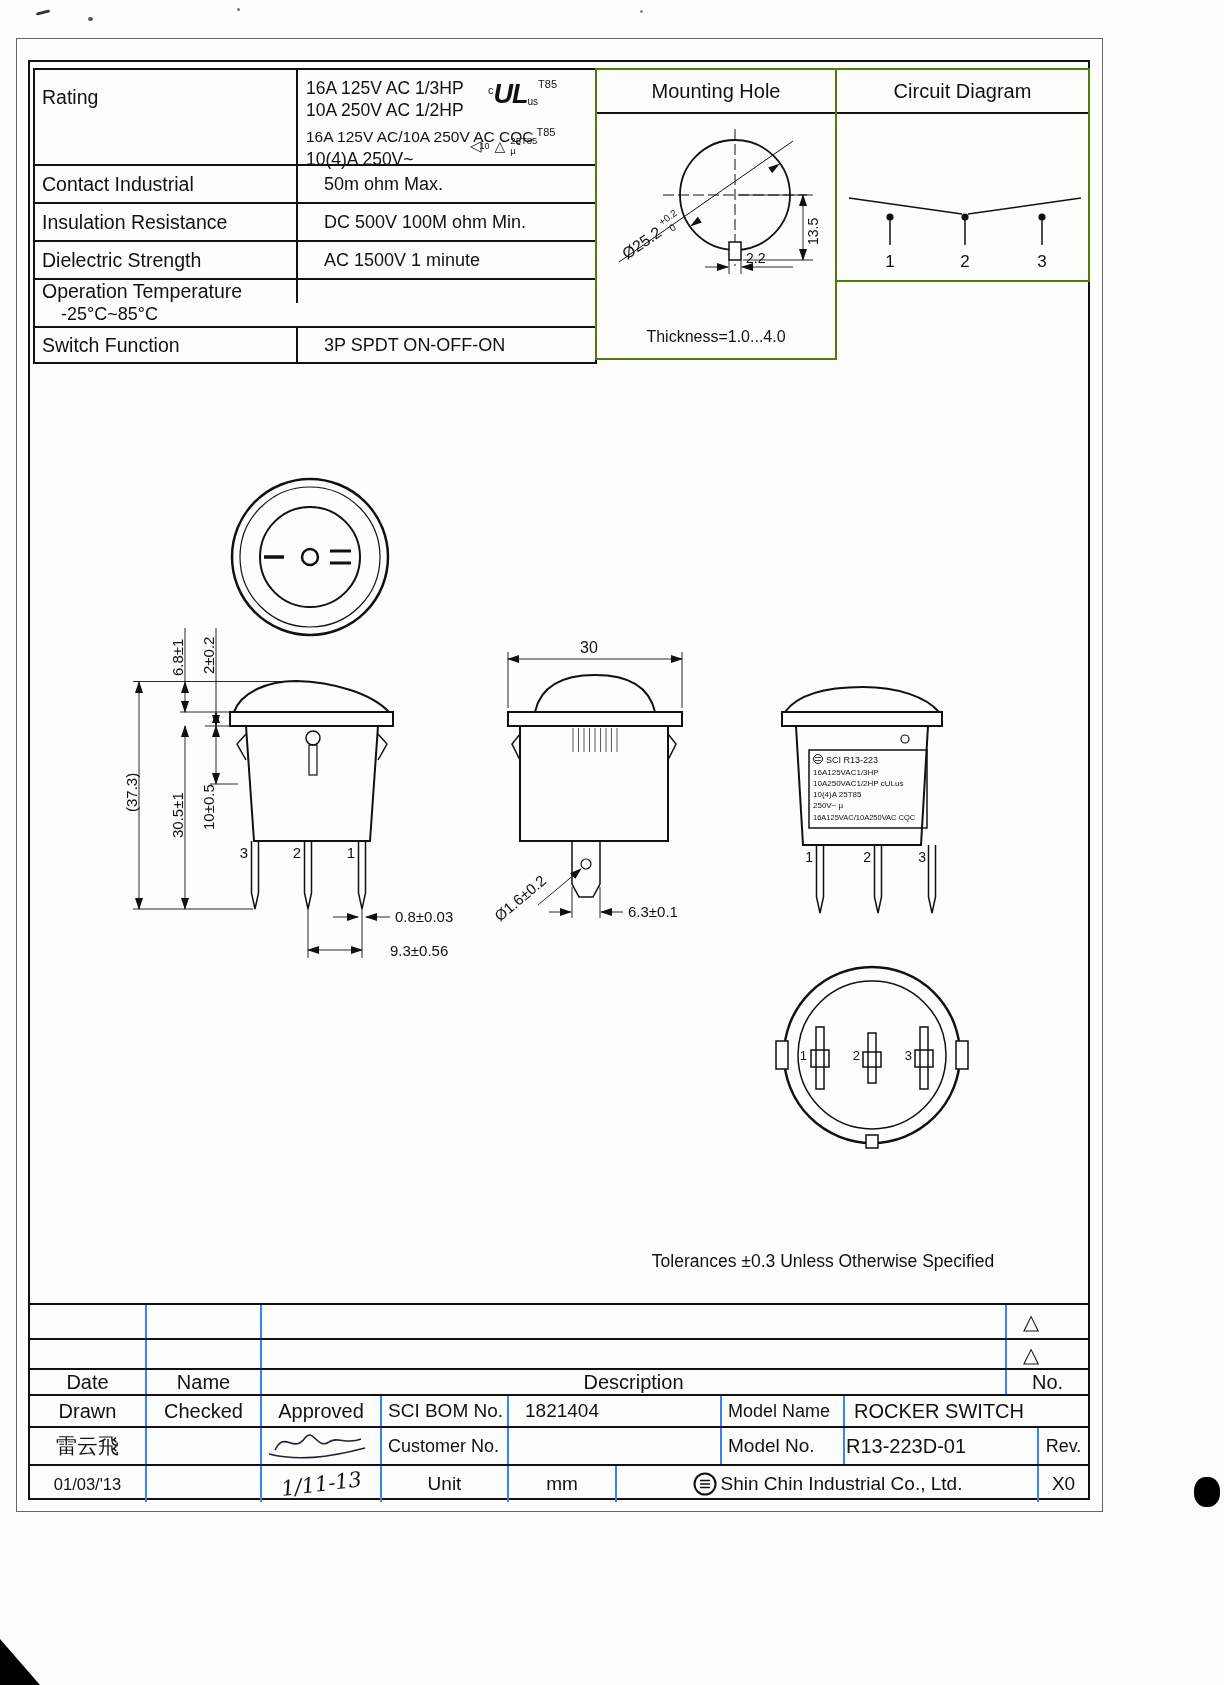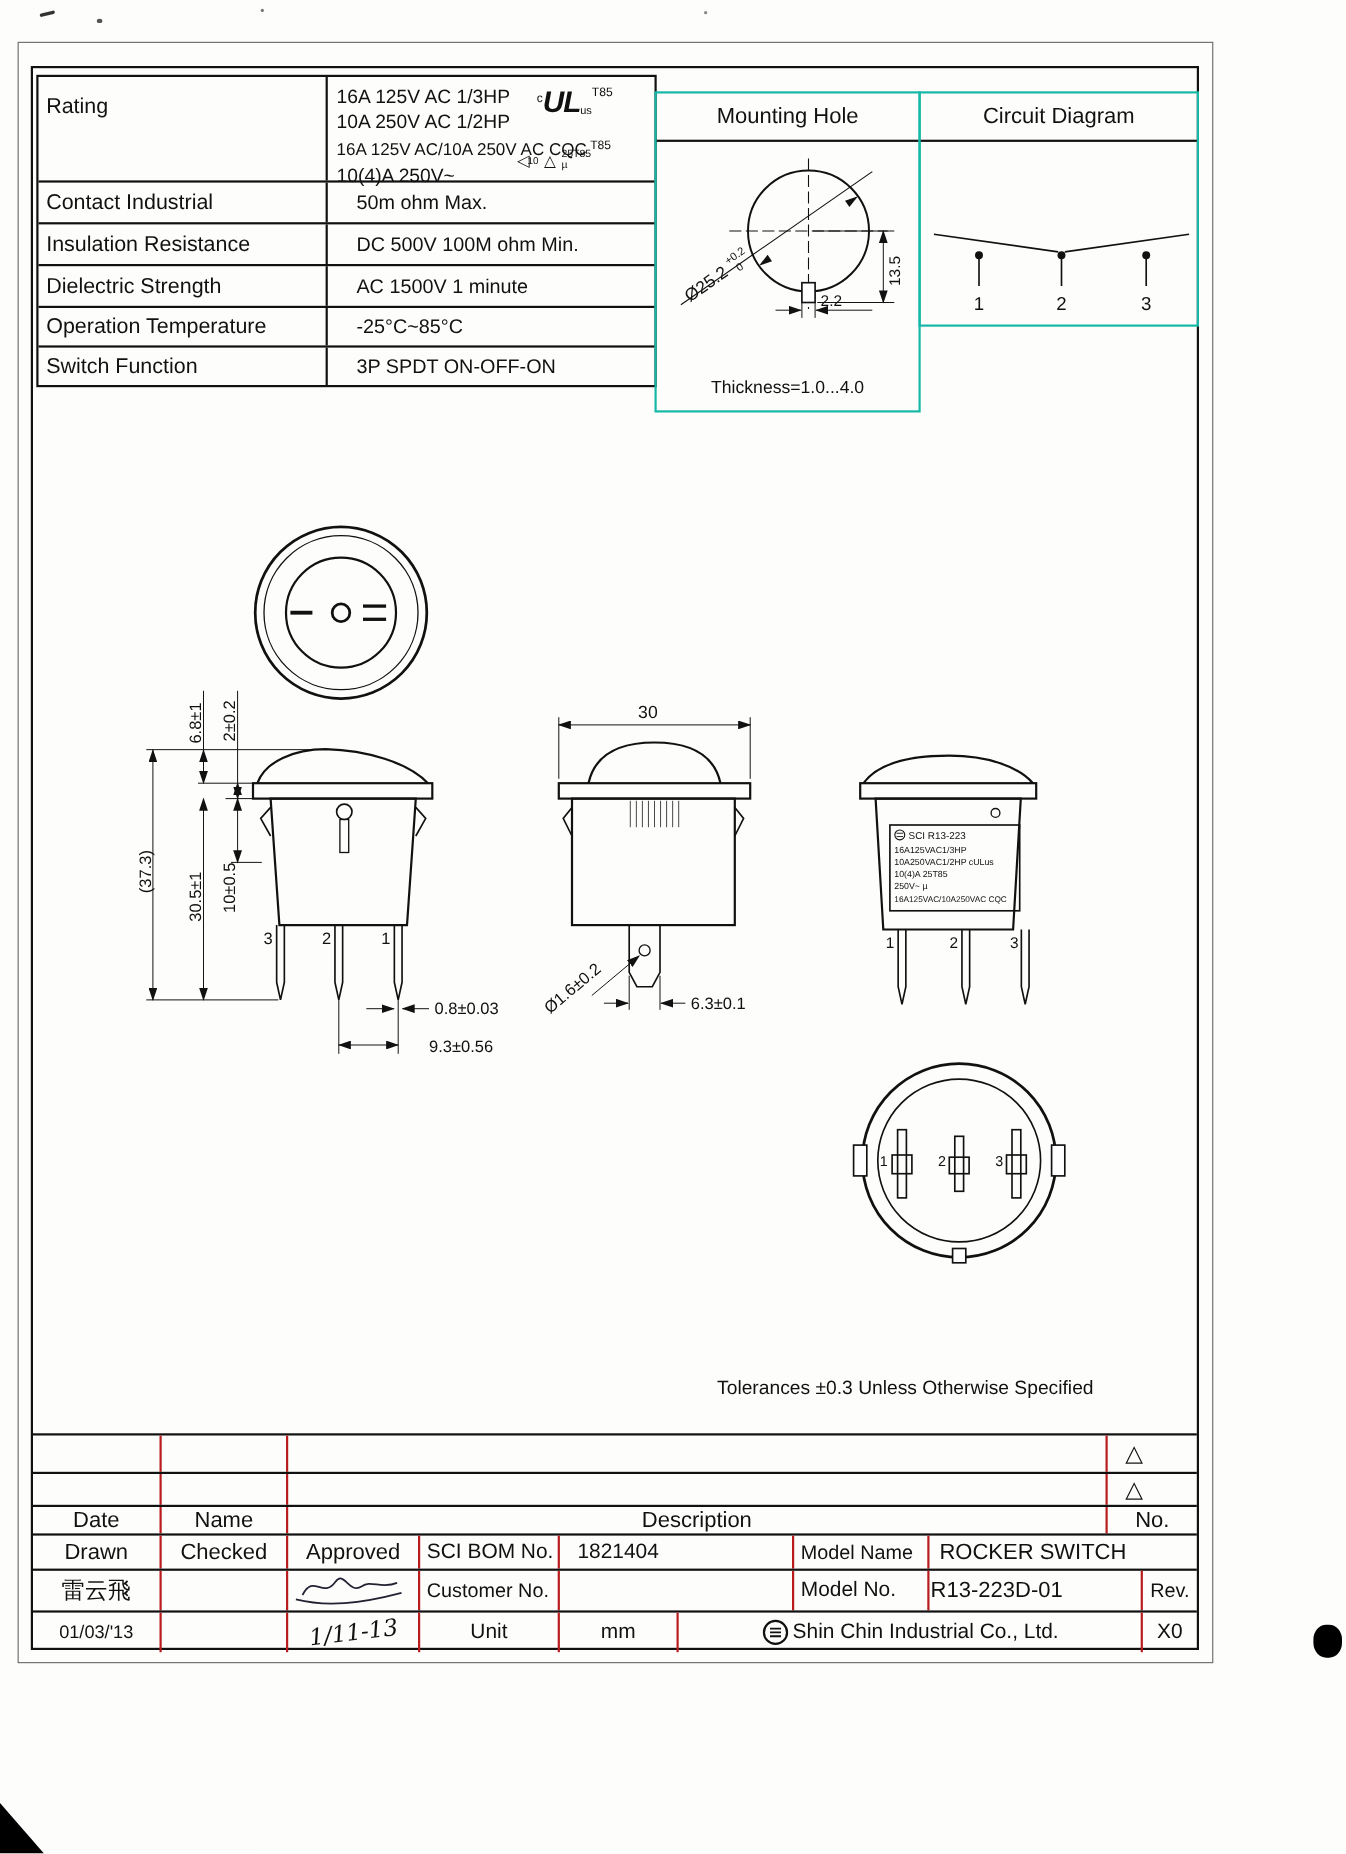--- a/index.html
+++ b/index.html
@@ -6,57 +6,57 @@
   body { background:#ffffff; font-family:"Liberation Sans", sans-serif; color:#111; }
   .page { position:relative; width:1224px; height:1685px; background:#fdfdfc; overflow:hidden; }
 
   .outer-frame { position:absolute; left:16px; top:38px; width:1087px; height:1474px; border:1px solid #666; }
   .main-frame  { position:absolute; left:28px; top:60px; width:1062px; height:1440px; border:2px solid #111; }
 
   
   .spec-table { position:absolute; left:33px; top:68px; width:564px; border:2px solid #111; }
   .spec-row { display:flex; border-top:2px solid #111; }
   .spec-row:first-child { border-top:none; }
-  .spec-row.h38 { height:38px; } .spec-row.h34 { height:36px; } .spec-row.h36 { height:36px; }
+  .spec-row.h38 { height:38px; } .spec-row.h34 { height:48px;flex-direction:column; } .spec-row.h36 { height:36px; }
   .rating-row { height:94px; }
   .spec-label { width:263px; border-right:2px solid #111; font-size:19.5px; display:flex; align-items:center; padding-left:7px; }
   .rating-row .spec-label { align-items:flex-start; padding-top:16px; }
   .spec-value { flex:1; font-size:18px; display:flex; align-items:center; padding-left:26px; }
   .rating-value { display:block; position:relative; padding:7px 0 0 8px; }
   .r-line { font-size:17.5px; line-height:22px; white-space:nowrap; }
   .r-line.l3 { font-size:15.5px; }
   .sup-t85 { font-size:11px; vertical-align:6px; margin-left:3px; }
   .ul-mark { position:absolute; left:190px; top:8px; white-space:nowrap; }
   .ul-c { font-size:11px; vertical-align:9px; }
   .ul-UL { font-size:27px; font-weight:bold; font-style:italic; letter-spacing:-1px; }
   .ul-us { font-size:10px; vertical-align:-2px; }
   .ul-sup { font-size:11px; vertical-align:15px; }
   .vde-marks { position:absolute; left:172px; top:66px; display:flex; align-items:center; gap:2px; }
   .tri-left { font-size:15px; }
   .tri-num { font-size:9px; margin-left:-4px; }
   .tri-up { font-size:14px; margin-left:3px; }
   .stack { display:inline-flex; flex-direction:column; font-size:9.5px; line-height:10px; margin-left:3px; }
 
   
-  .panel { position:absolute; top:83px; border:2px solid #14b8a6; background:transparent; }
+  .panel { position:absolute; top:68px; border:2px solid #4d7c0f; background:transparent; }
   .mounting-panel { left:595px; width:242px; height:292px; }
   .circuit-panel  { left:835px; width:255px; height:214px; }
   .panel-title { height:44px; border-bottom:2px solid #111; display:flex; align-items:center; justify-content:center; font-size:20px; }
 
   svg text { font-family:"Liberation Sans", sans-serif; fill:#111; }
 
   .drawing { position:absolute; left:33px; top:360px; }
 
   .tol-note { position:absolute; left:598px; top:1251px; width:450px; text-align:center; font-size:17.5px; }
 
   
   .tblock { position:absolute; left:30px; top:1303px; width:1058px; height:197px; border-top:2px solid #111; }
   .t-row { position:absolute; left:0; width:100%; }
   .t-row.bt { border-top:2px solid #111; }
-  .t-cell { position:absolute; top:0; bottom:0; border-right:2px solid #b91c1c; display:flex; align-items:center; justify-content:center; font-size:20px; overflow:visible; }
+  .t-cell { position:absolute; top:0; bottom:0; border-right:2px solid #3b82f6; display:flex; align-items:center; justify-content:center; font-size:20px; overflow:visible; }
   .t-cell.last { border-right:none; }
   .t-cell.left { justify-content:flex-start; padding-left:6px; }
   .f18 { font-size:18px; } .f19 { font-size:19px; } .f16 { font-size:16.5px; } .f21 { font-size:21px; }
   .rev-tri { position:absolute; left:16px; font-size:21px; line-height:1; }
   .hand { font-family:"DejaVu Serif", serif; font-style:italic; font-size:21px; transform:rotate(-7deg); }
   .company-wrap { display:flex; align-items:center; gap:3px; }
 
   
   .art { position:absolute; background:#333; }
   .art1 { left:36px; top:11px; width:14px; height:3px; transform:rotate(-14deg); border-radius:2px; }

